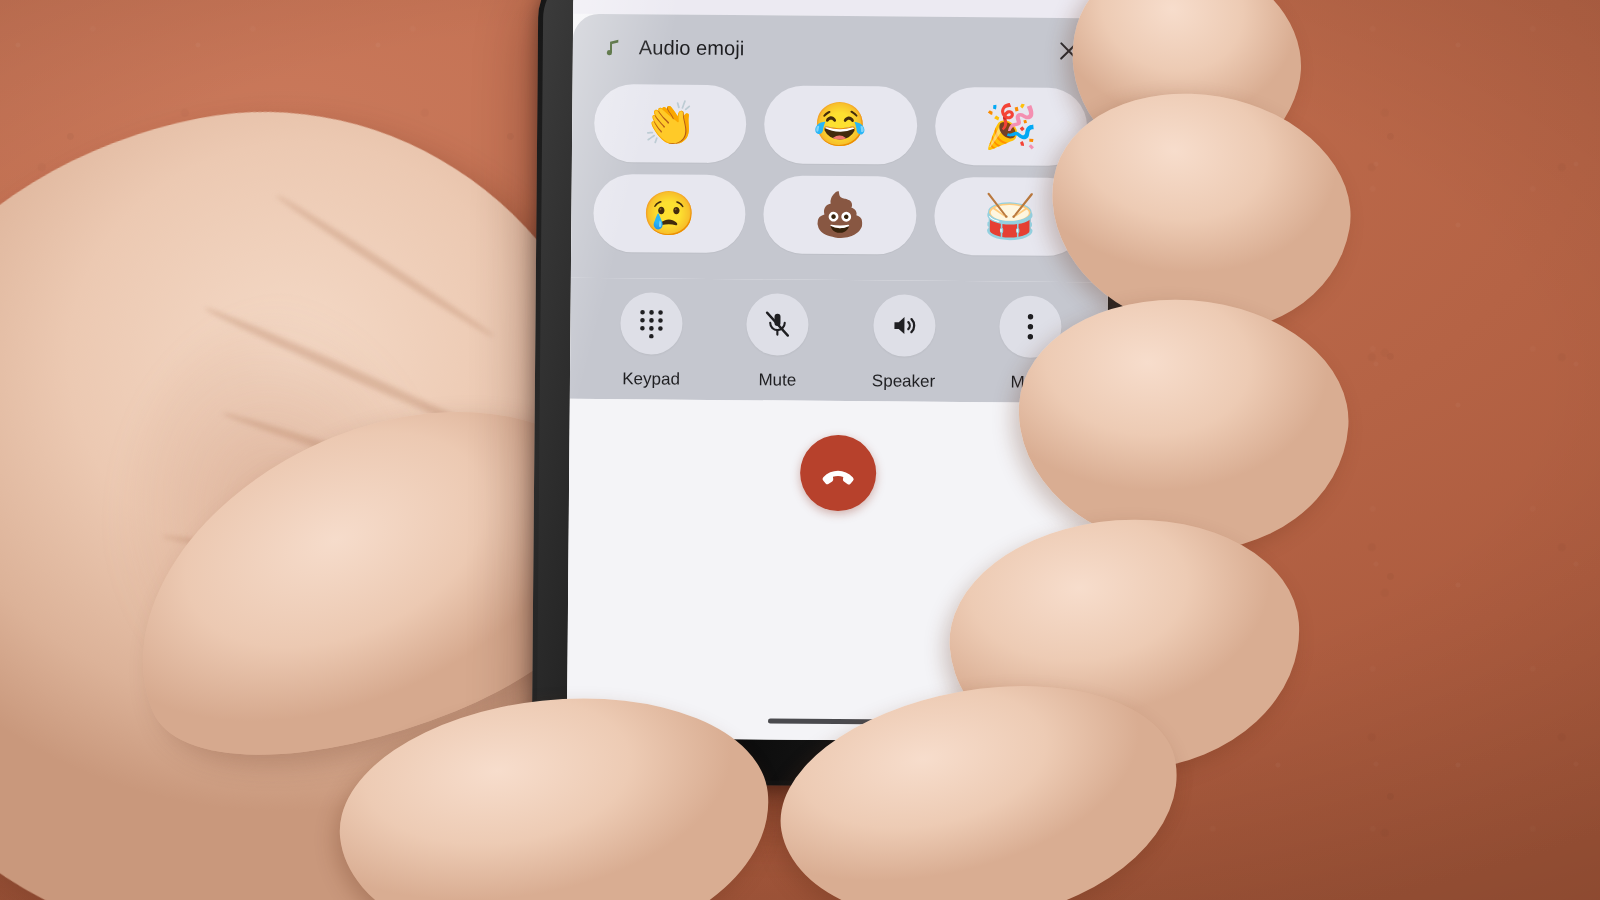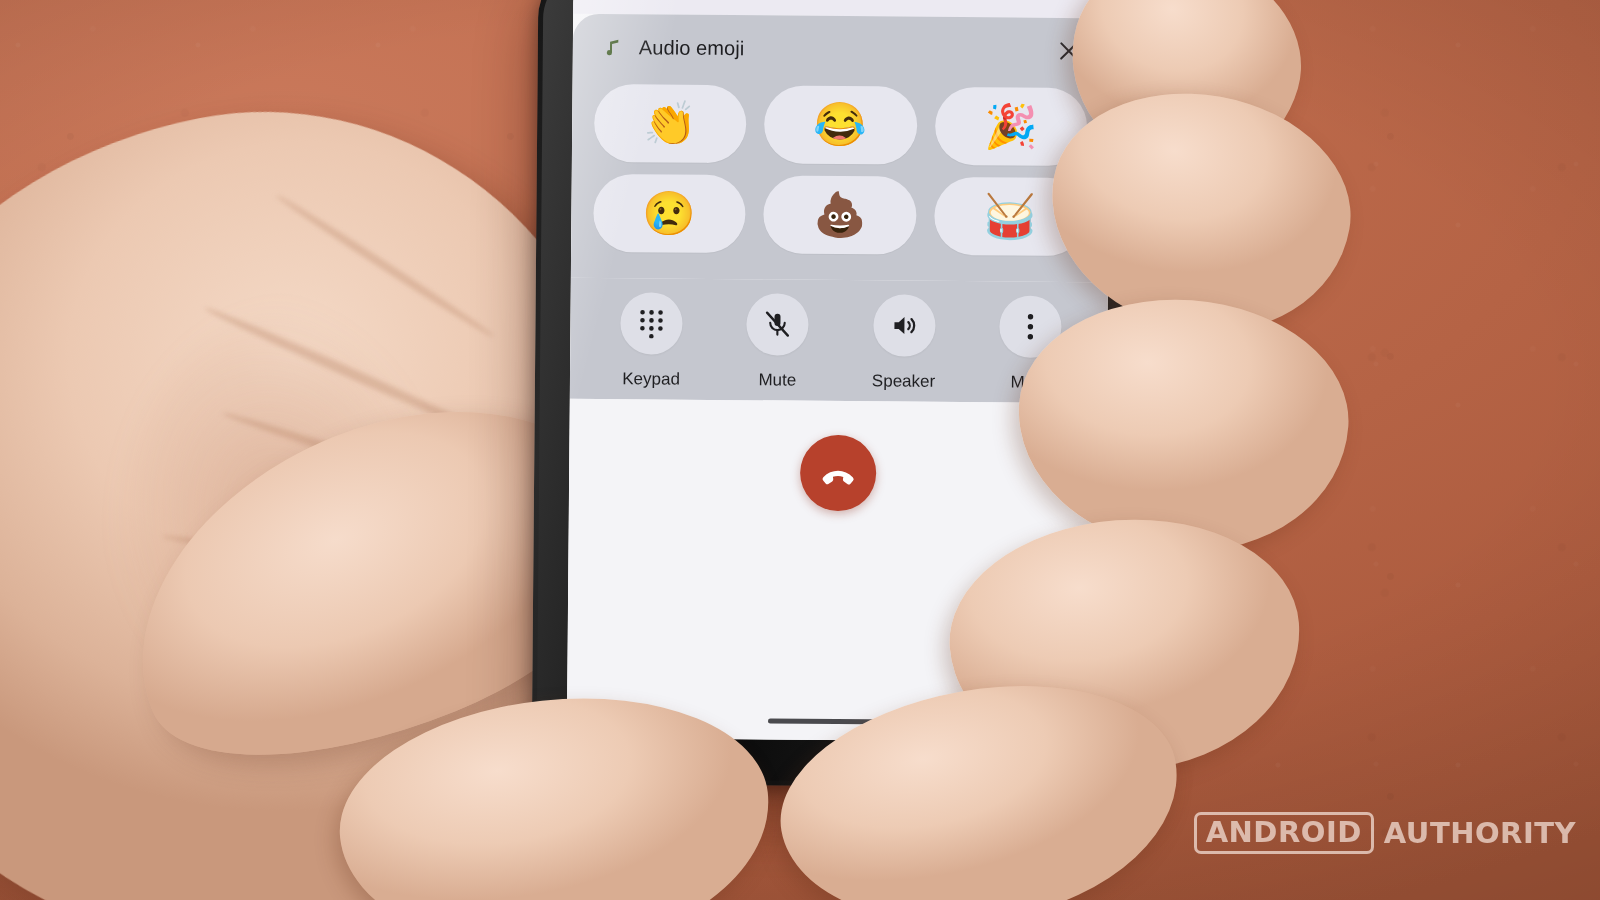--- a/index.html
+++ b/index.html
@@ -472,20 +472,14 @@
 
   <div class="hand-wrap">
     <div class="finger f1"></div>
     <div class="finger f2"></div>
     <div class="finger f3"></div>
     <div class="finger f4"></div>
     <div class="finger f5"></div>
     <div class="finger f6"></div>
   </div>
 
-  <div class="watermark">
-    <div class="wm-box">
-      <span class="wm-text">ANDROID</span>
-    </div>
-    <span class="wm-text2">AUTHORITY</span>
-  </div>
 
 </div>
 
 </body></html>

